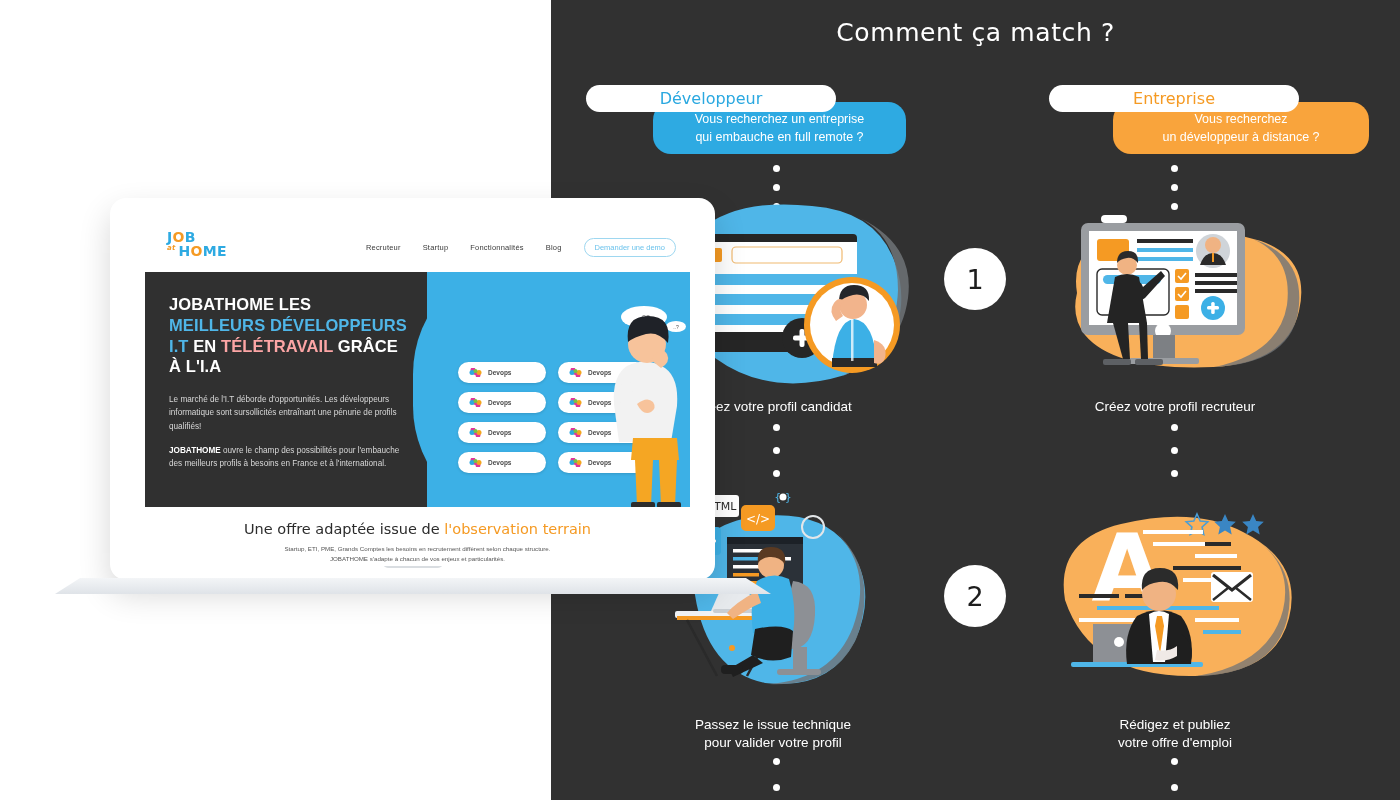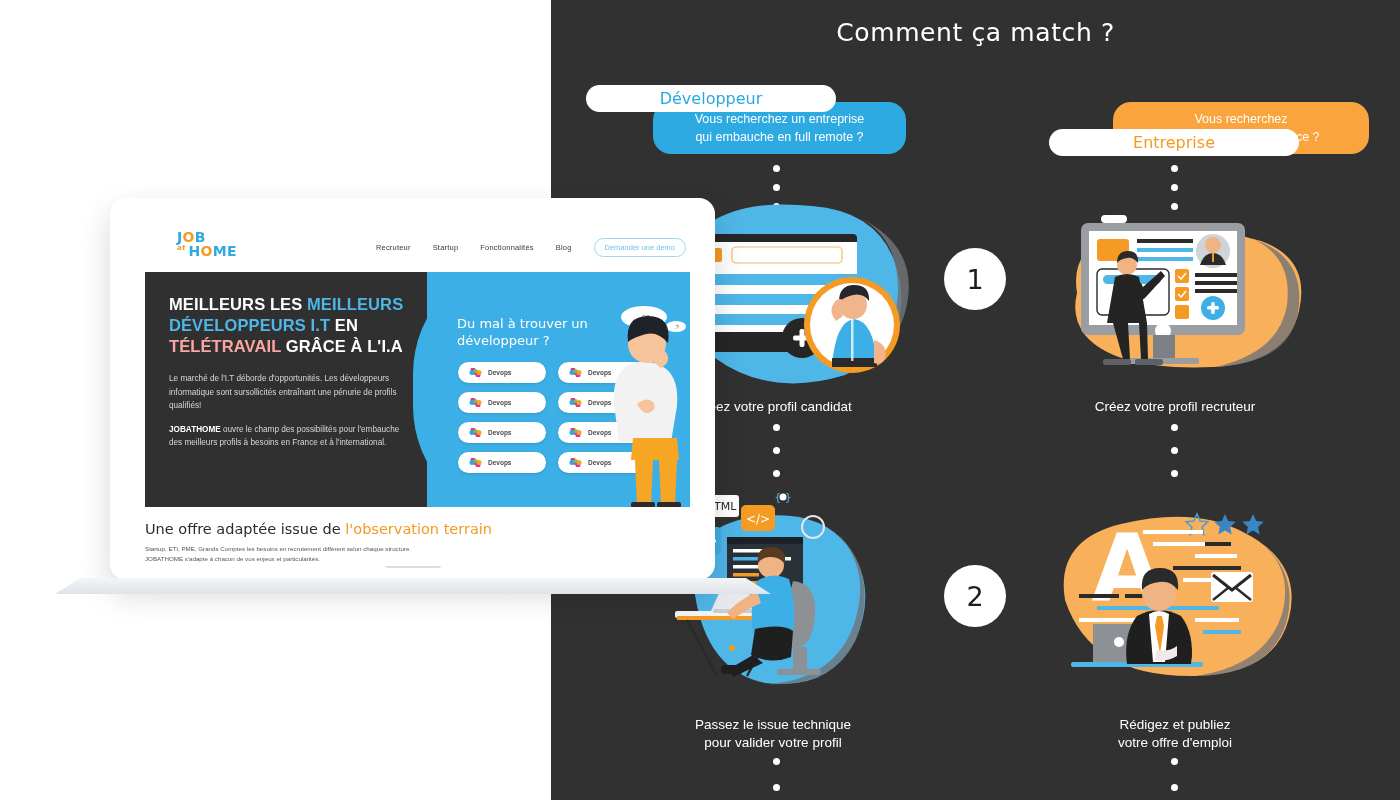--- a/index.html
+++ b/index.html
@@ -38,21 +38,21 @@
     display: flex; flex-direction: column; align-items: center;
     justify-content: center; font-size: 12.5px; line-height: 1.45;
     text-align: center; padding: 6px 14px;
   }
   .dev-card { left: 586px; top: 85px; width: 320px; }
   .dev-card .role-pill { width: 250px; color: #2aa8e0; }
   .dev-card .role-bubble {
     left: 67px; top: 17px; width: 253px; height: 52px; background: #2eaae2;
   }
   .ent-card { left: 1049px; top: 85px; width: 320px; }
-  .ent-card .role-pill { width: 250px; color: #f59a23; margin-top: 44px; }
+  .ent-card .role-pill { width: 250px; color: #f59a23; }
   .ent-card .role-bubble {
     left: 64px; top: 17px; width: 256px; height: 52px; background: #f9a43c;
   }
 
   
   .dot { position: absolute; width: 7px; height: 7px; border-radius: 50%;
          background: #ffffff; }
 
   
   .step-circle {
@@ -87,21 +87,21 @@
   }
   .laptop-base {
     position: absolute; left: 55px; top: 578px; width: 716px; height: 16px;
     background: linear-gradient(#f3f5f7, #dfe3e8);
     clip-path: polygon(3.5% 0%, 96.5% 0%, 100% 100%, 0% 100%);
     box-shadow: 0 8px 16px rgba(0,0,0,.12);
   }
 
   
   .site-nav {
-    position: absolute; left: 10px; top: 0; width: 545px; height: 50px;
+    position: absolute; left: 0; top: 0; width: 545px; height: 50px;
     background: #ffffff; display: flex; align-items: center;
   }
   .logo { position: absolute; left: 22px; top: 8px; width: 62px; }
   .logo-line1 { font-size: 14px; font-weight: bold; color: #2eaae2;
     font-family: "DejaVu Sans", sans-serif; letter-spacing: .3px; line-height: 1; }
   .logo-line2 { font-size: 14px; font-weight: bold; color: #2eaae2;
     font-family: "DejaVu Sans", sans-serif; letter-spacing: .3px; line-height: 1.05; }
   .logo-o { color: #f59a23; }
   .logo-at { font-size: 7px; color: #f59a23; vertical-align: super; font-style: italic; }
   .nav-items { position: absolute; right: 14px; top: 16px;
@@ -146,21 +146,21 @@
      height: 22px; background: #ffffff; border-radius: 50%;
      display: flex; align-items: center; justify-content: center;
      font-size: 7px; color: #4a4a4a; }
   .bubble-think2 { position: absolute; left: 521px; top: 49px; width: 20px;
      height: 11px; background: #ffffff; border-radius: 50%;
      display: flex; align-items: center; justify-content: center;
      font-size: 5px; color: #4a4a4a; }
 
   
   .offer { position: absolute; left: 0; top: 285px; width: 545px; height: 59px;
-     background: #ffffff; padding-top: 14px; }
+     background: #ffffff; text-align: center; padding-top: 14px; }
   .offer-h { font-size: 14.5px; color: #2c2c2c;
      font-family: "DejaVu Sans", sans-serif; }
   .offer-h .hl-orange { color: #f59a23; }
   .offer-sub { margin-top: 7px; font-size: 6.2px; color: #555; line-height: 1.6; }
 </style>
 </head>
 <body>
 
 <div id="root">
 
@@ -429,26 +429,25 @@
         <span class="nav-cta">Demander une demo</span>
       </div>
     </div>
 
     <div class="hero">
 
       <div class="hero-blue"></div>
       <div class="hero-blue-inner"></div>
 
       <div class="hero-left">
-        <div class="hero-h1"><span>MEILLEURS LES </span><span class="hl-blue">MEILLEURS DÉVELOPPEURS I.T</span><span> EN </span><span class="hl-orange">TÉLÉTRAVAIL</span><span> GRÂCE À L'I.A</span></div>
+        <div class="hero-h1"><span>JOBATHOME LES </span><span class="hl-blue">MEILLEURS DÉVELOPPEURS I.T</span><span> EN </span><span class="hl-orange">TÉLÉTRAVAIL</span><span> GRÂCE À L'I.A</span></div>
         <div class="hero-p">Le marché de l'I.T déborde d'opportunités. Les développeurs informatique sont sursollicités entraînant une pénurie de profils qualifiés!</div>
         <div class="hero-p second"><b>JOBATHOME</b><span> ouvre le champ des possibilités pour l'embauche des meilleurs profils à besoins en France et à l'international.</span></div>
       </div>
 
-      <div class="panel-title">Du mal à trouver un développeur ?</div>
 
       <div class="bubble-think">..??</div>
       <div class="bubble-think2">..?</div>
 
       <div class="chips">
         <div class="chip">
           <svg width="13" height="9" viewBox="0 0 26 18">
               <path d="M8 9 a5 5 0 1 1 5 5 a5 5 0 1 0 5 -5 a5 5 0 1 1 -5 -5 a5 5 0 1 0 -5 5 z" fill="#e0359a"></path>
               <circle cx="6" cy="9" r="5" fill="#2ea8df"></circle>
               <circle cx="20" cy="9" r="5" fill="#f2a51e"></circle>

